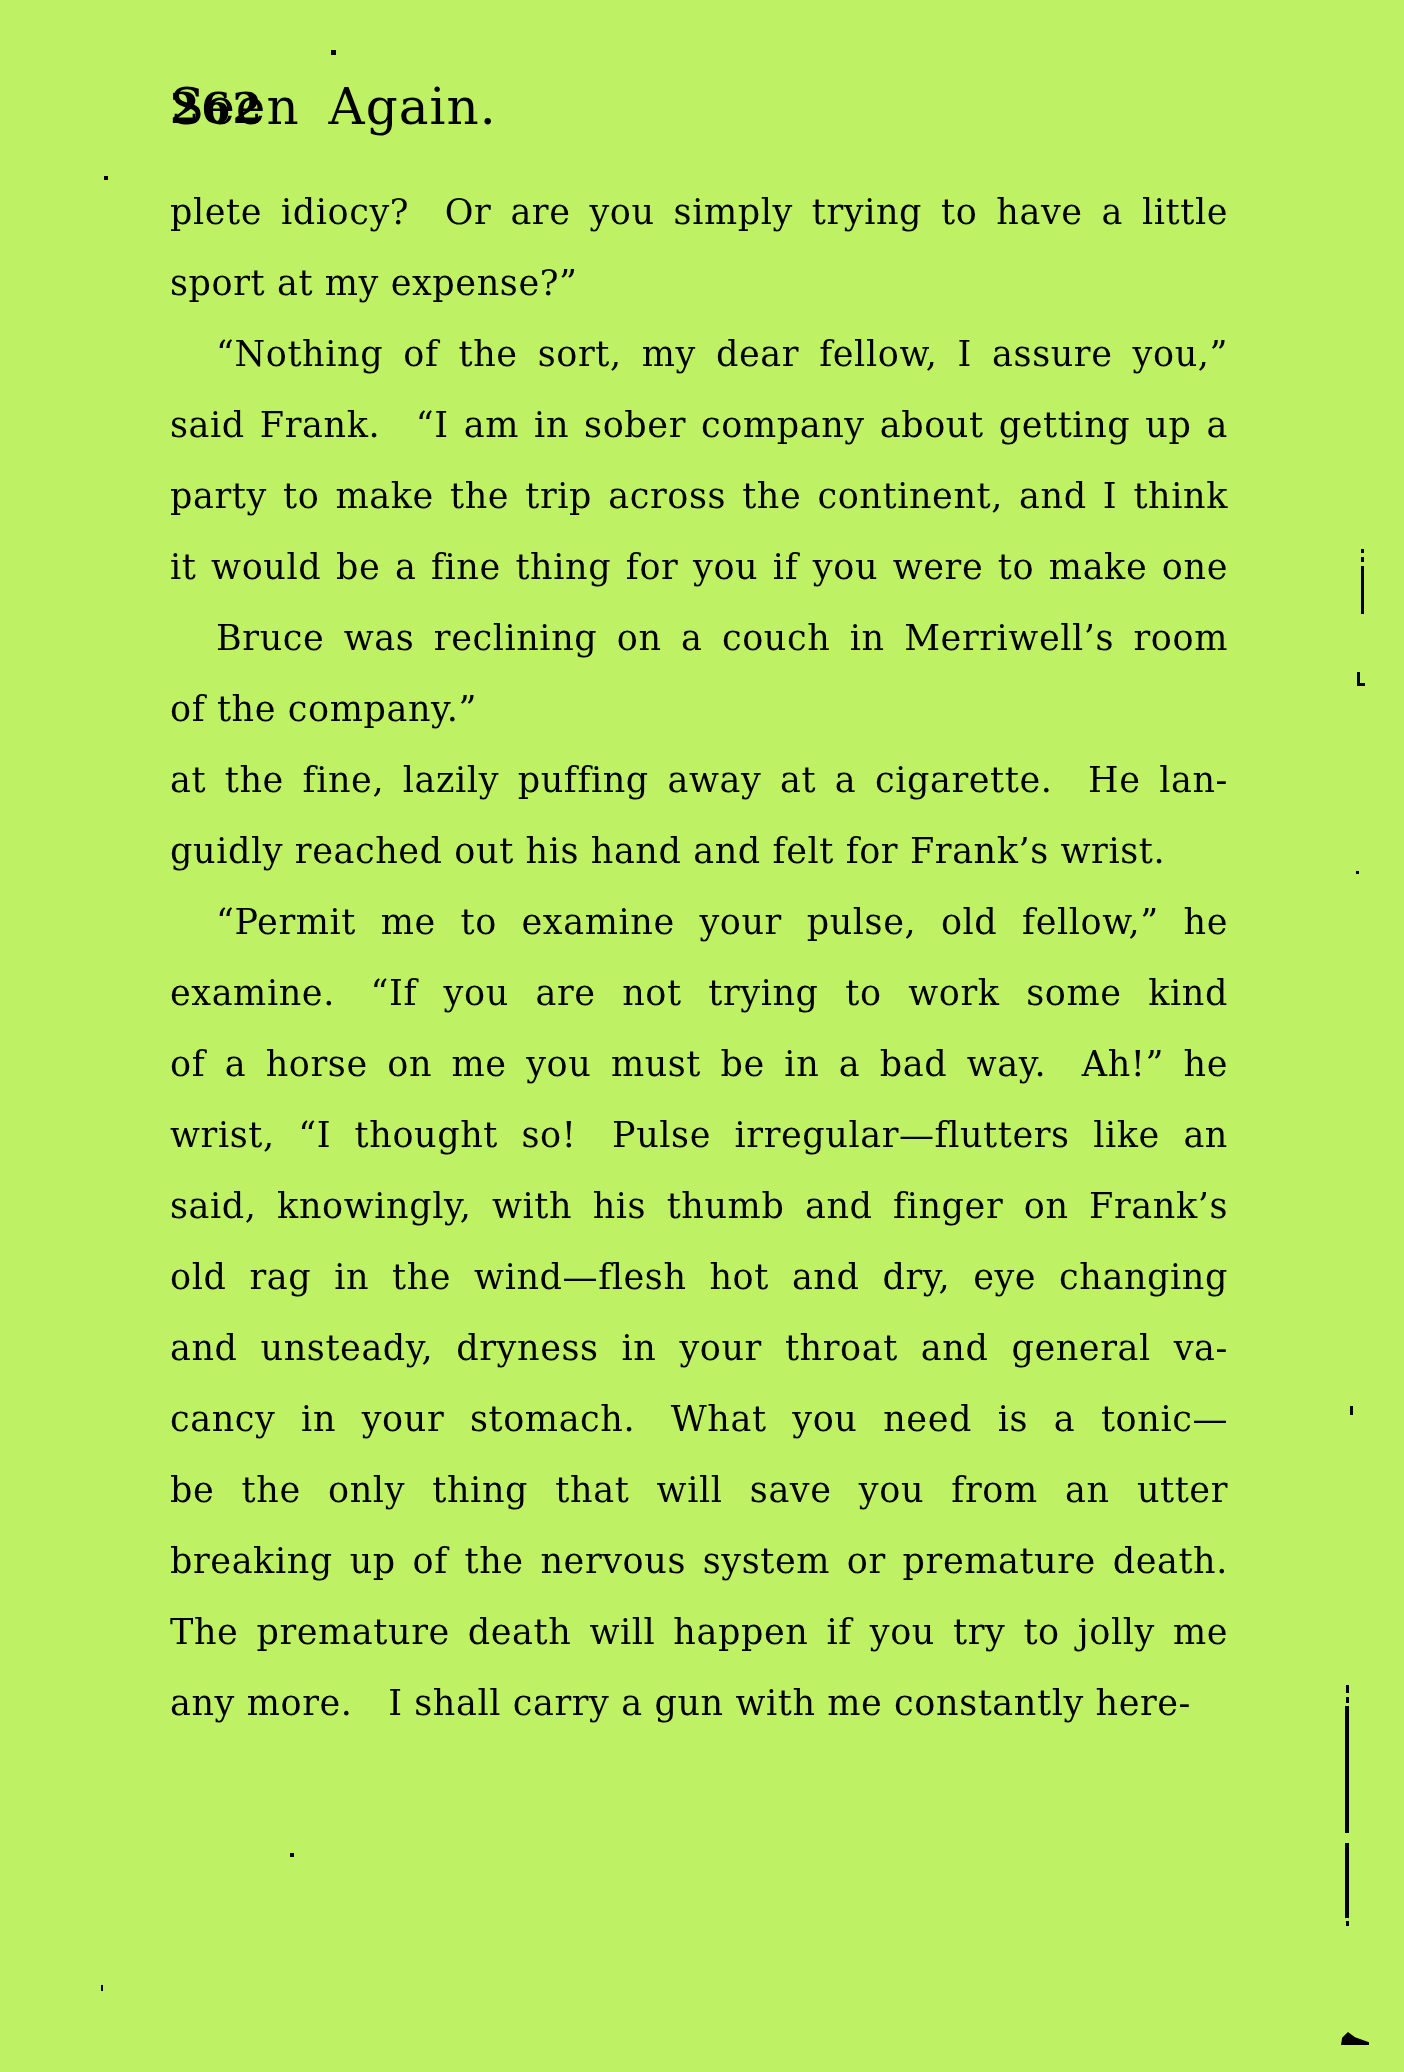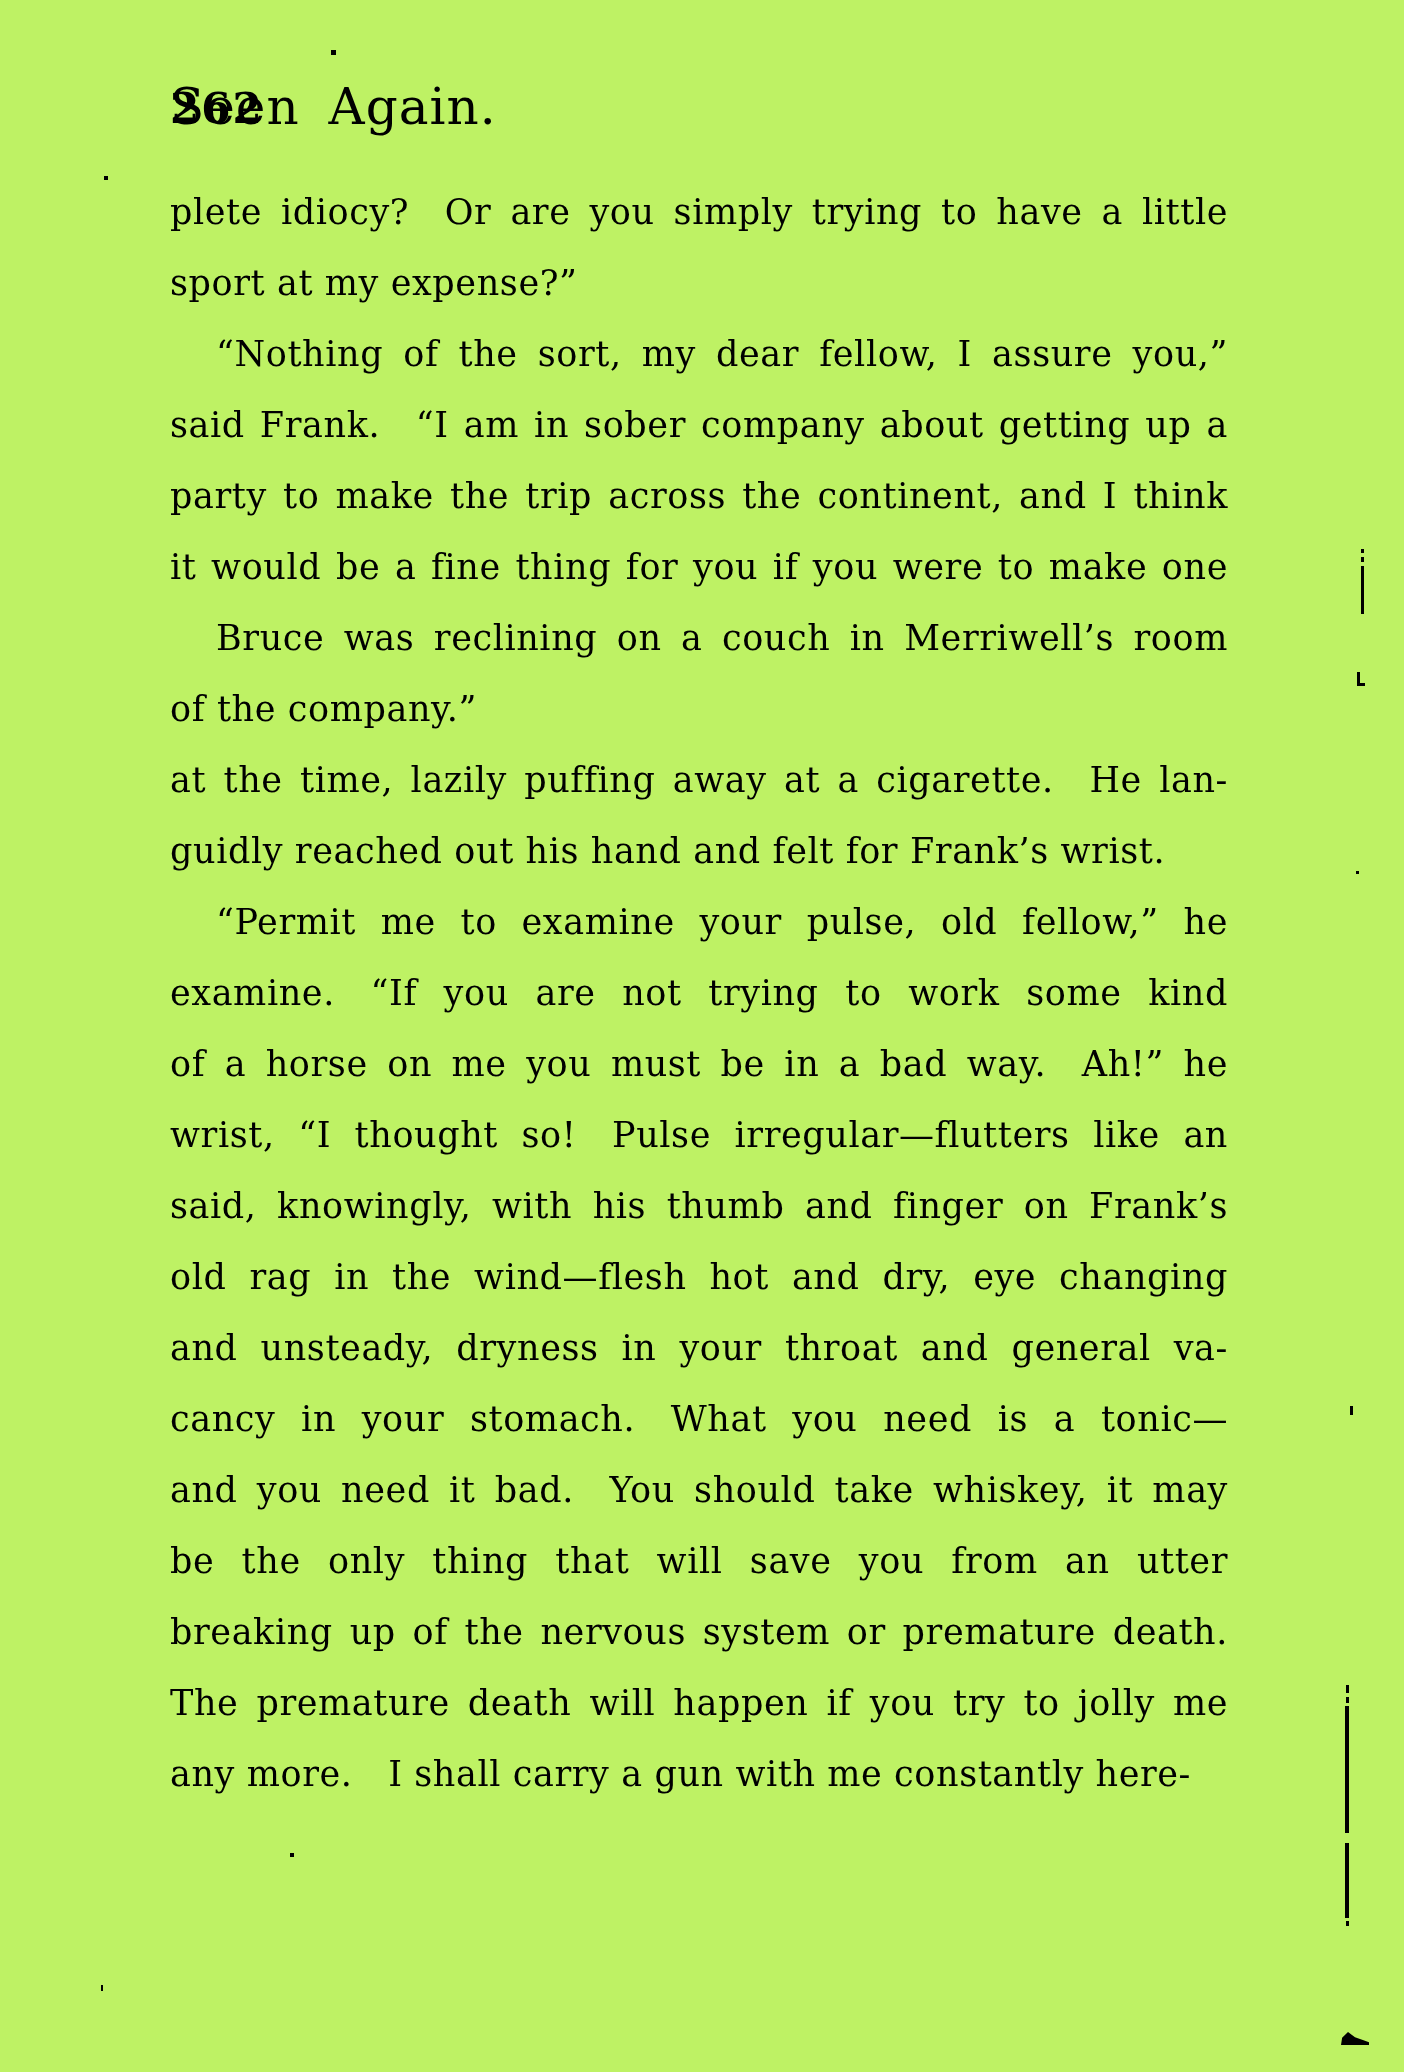--- a/index.html
+++ b/index.html
@@ -56,31 +56,30 @@
 
   <div class="textblock">
     <div class="line">plete idiocy? Or are you simply trying to have a little</div>
     <div class="line end">sport at my expense?”</div>
     <div class="line indent">“Nothing of the sort, my dear fellow, I assure you,”</div>
     <div class="line">said Frank. “I am in sober company about getting up a</div>
     <div class="line">party to make the trip across the continent, and I think</div>
     <div class="line">it would be a fine thing for you if you were to make one</div>
     <div class="line indent">Bruce was reclining on a couch in Merriwell’s room</div>
     <div class="line end">of the company.”</div>
-    <div class="line">at the time, lazily puffing away at a cigarette. He lan-</div>
+    <div class="line">at the fine, lazily puffing away at a cigarette. He lan-</div>
     <div class="line end">guidly reached out his hand and felt for Frank’s wrist.</div>
     <div class="line indent">“Permit me to examine your pulse, old fellow,” he</div>
     <div class="line">examine. “If you are not trying to work some kind</div>
     <div class="line">of a horse on me you must be in a bad way. Ah!” he</div>
     <div class="line">wrist, “I thought so! Pulse irregular—flutters like an</div>
     <div class="line">said, knowingly, with his thumb and finger on Frank’s</div>
     <div class="line">old rag in the wind—flesh hot and dry, eye changing</div>
     <div class="line">and unsteady, dryness in your throat and general va-</div>
     <div class="line">cancy in your stomach. What you need is a tonic—</div>
-    <div class="line">and you need it bad. You should take whiskey, it may</div>
     <div class="line">be the only thing that will save you from an utter</div>
     <div class="line">breaking up of the nervous system or premature death.</div>
     <div class="line">The premature death will happen if you try to jolly me</div>
     <div class="line end">any more. I shall carry a gun with me constantly here-</div>
   </div>
 
   <div>
     <div class="art" style="left:331px;top:50px;width:5px;height:5px;"></div>
     <div class="art" style="left:104px;top:176px;width:4px;height:4px;"></div>
 

